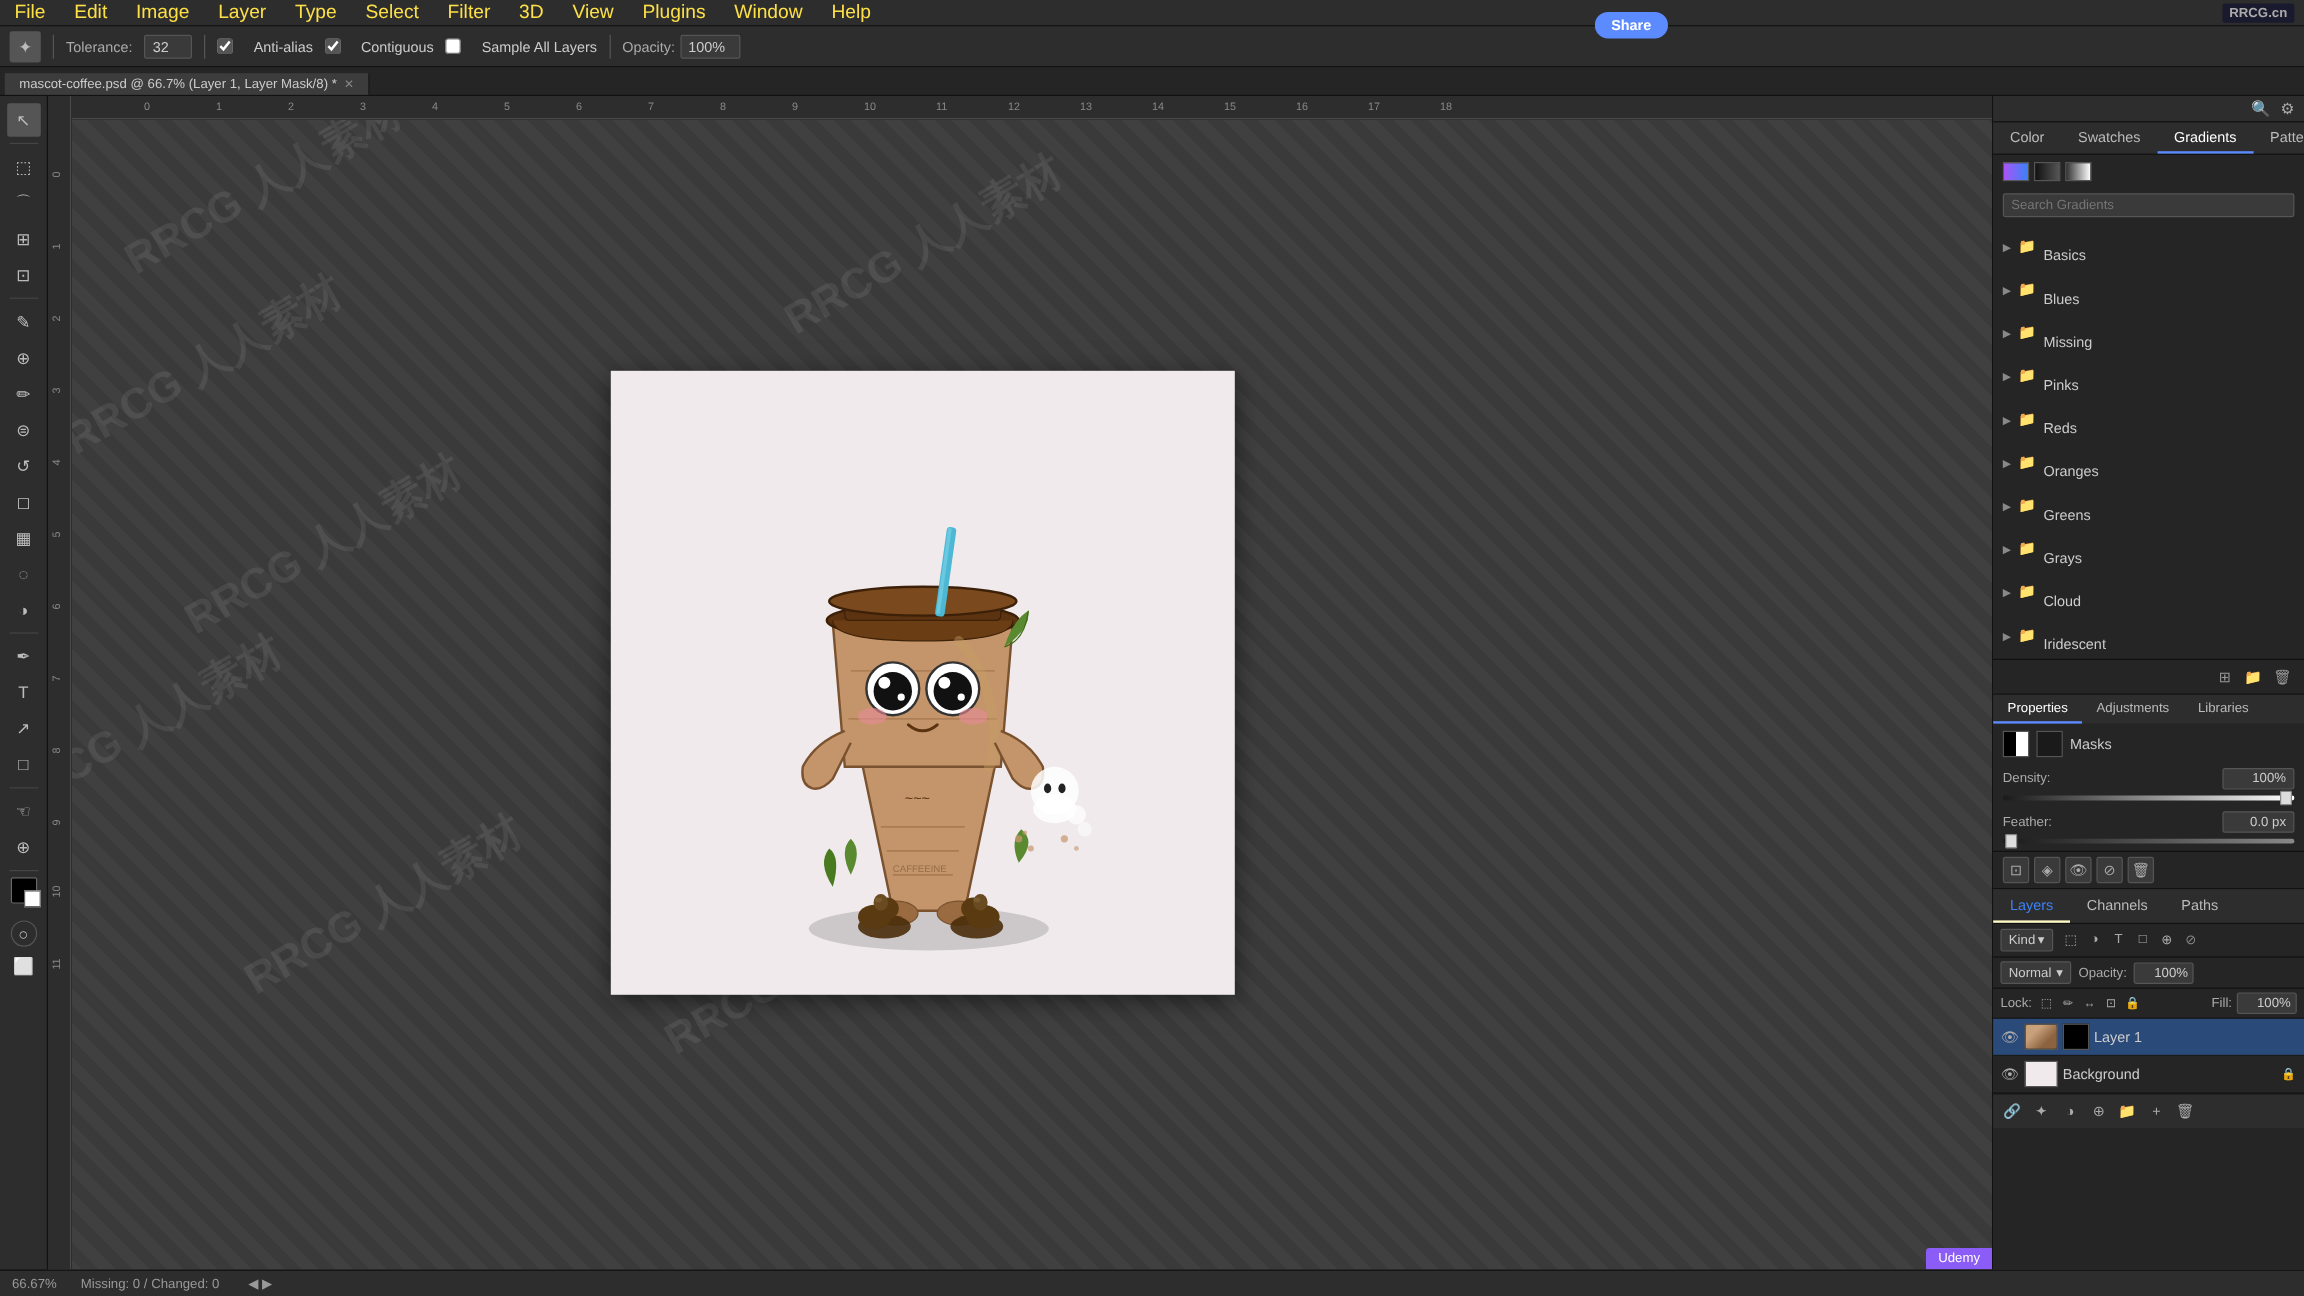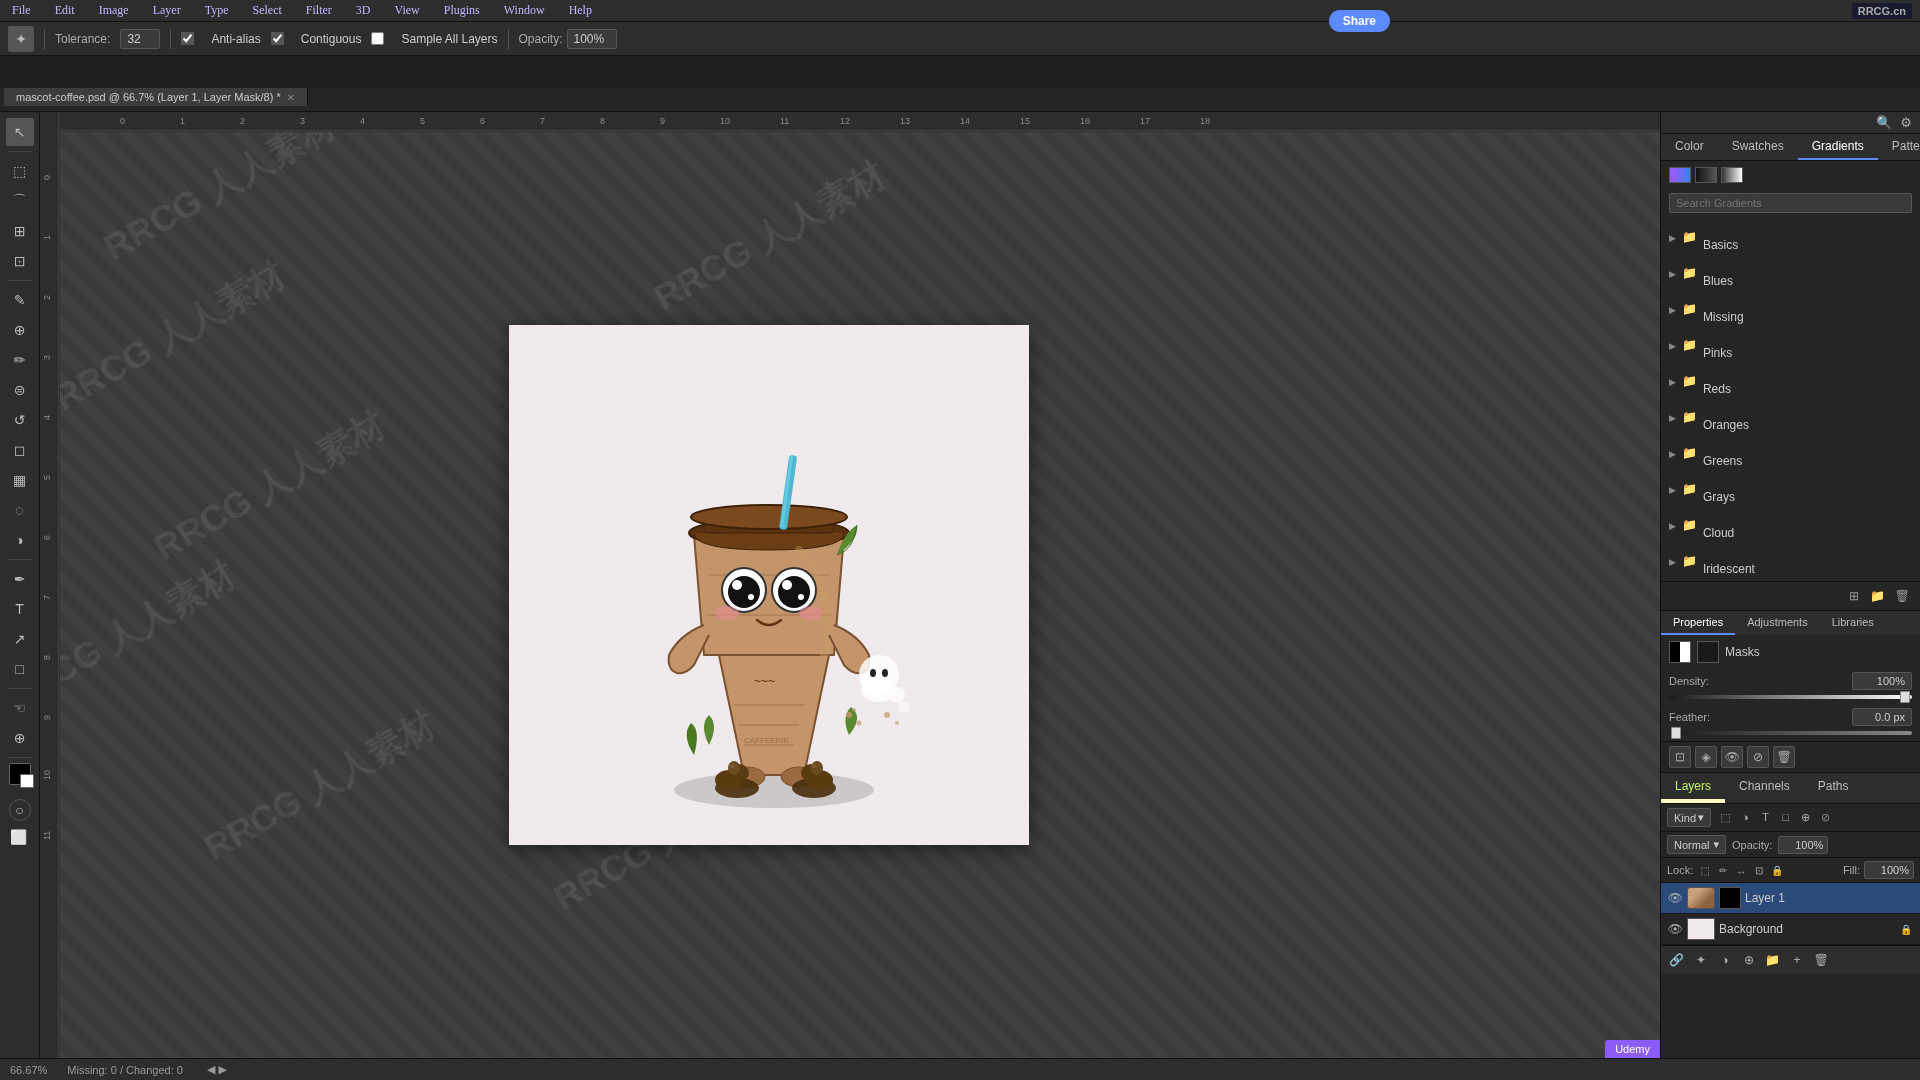--- a/index.html
+++ b/index.html
@@ -20,25 +20,24 @@
       height: 22px;
       background: #2d2d2d;
       display: flex;
       align-items: center;
       padding: 0 8px;
       gap: 16px;
       border-bottom: 1px solid #111;
       flex-shrink: 0;
     }
     .menu-item {
-      font-size: 12px;
-      color: #c4b5fd;
+      font-size: 16px;
+      color: #fde047;
       cursor: pointer;
       padding: 0 4px;
-      font-family: Liberation Serif, serif;
     }
     #app-logo {
       margin-left: auto;
       font-size: 11px;
       font-weight: bold;
       color: #aaa;
       background: #1a1a2e;
       padding: 2px 6px;
       border-radius: 2px;
     }
@@ -104,25 +103,24 @@
       font-size: 12px;
       color: #ccc;
       min-width: 50px;
     }
 
     
     #tab-bar {
       height: 24px;
       background: #252525;
       display: flex;
-      align-items: flex-start;
+      align-items: flex-end;
       padding: 0 4px;
       border-bottom: 1px solid #111;
       flex-shrink: 0;
-      margin-top: 32px;
     }
     .file-tab {
       padding: 3px 12px;
       background: #3c3c3c;
       border-right: 1px solid #111;
       font-size: 11px;
       color: #ccc;
       cursor: pointer;
       display: flex;
       align-items: center;
@@ -449,22 +447,22 @@
       background: #2d2d2d;
       border-bottom: 1px solid #111;
     }
     .layers-tab {
       padding: 6px 14px;
       font-size: 12px;
       color: #bbb;
       cursor: pointer;
     }
     .layers-tab.active {
-      color: #bef264;
-      border-bottom: 4px solid #fef9c3;
+      color: #3b82f6;
+      border-bottom: 2px solid #fef9c3;
     }
     .layers-toolbar {
       display: flex;
       padding: 4px 6px;
       gap: 4px;
       border-bottom: 1px solid #111;
     }
     .layers-kind {
       display: flex;
       align-items: center;

